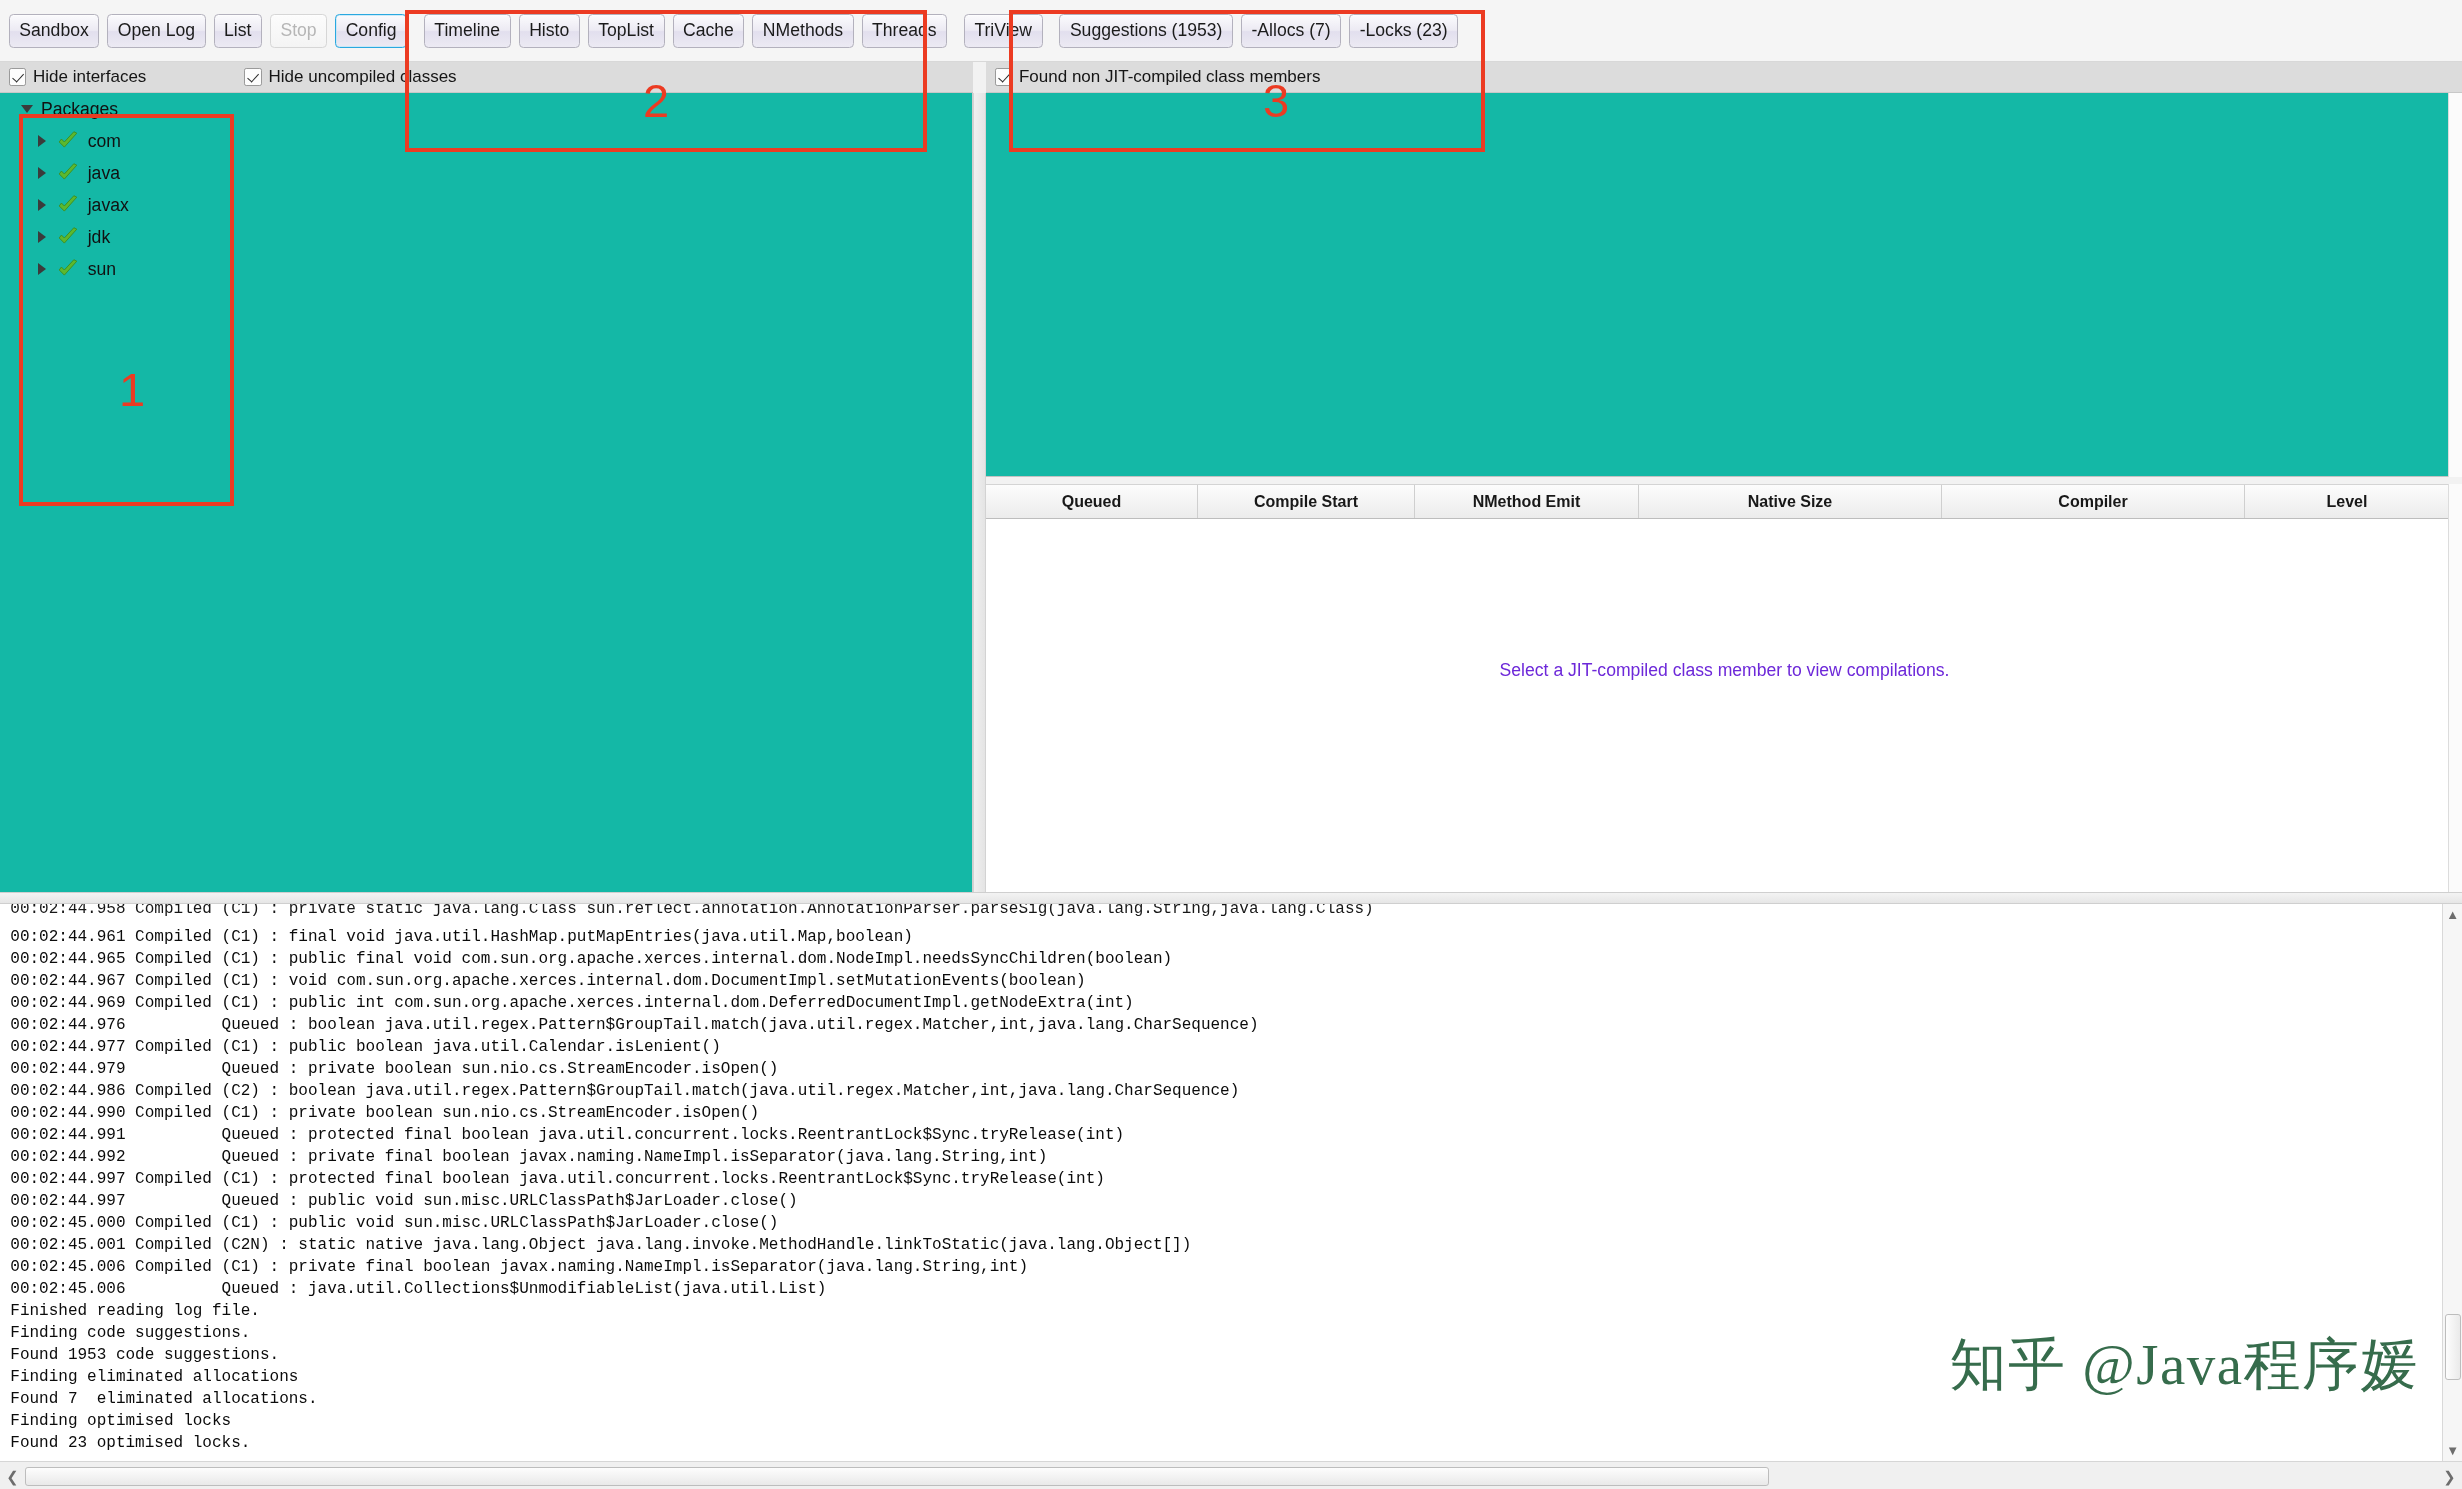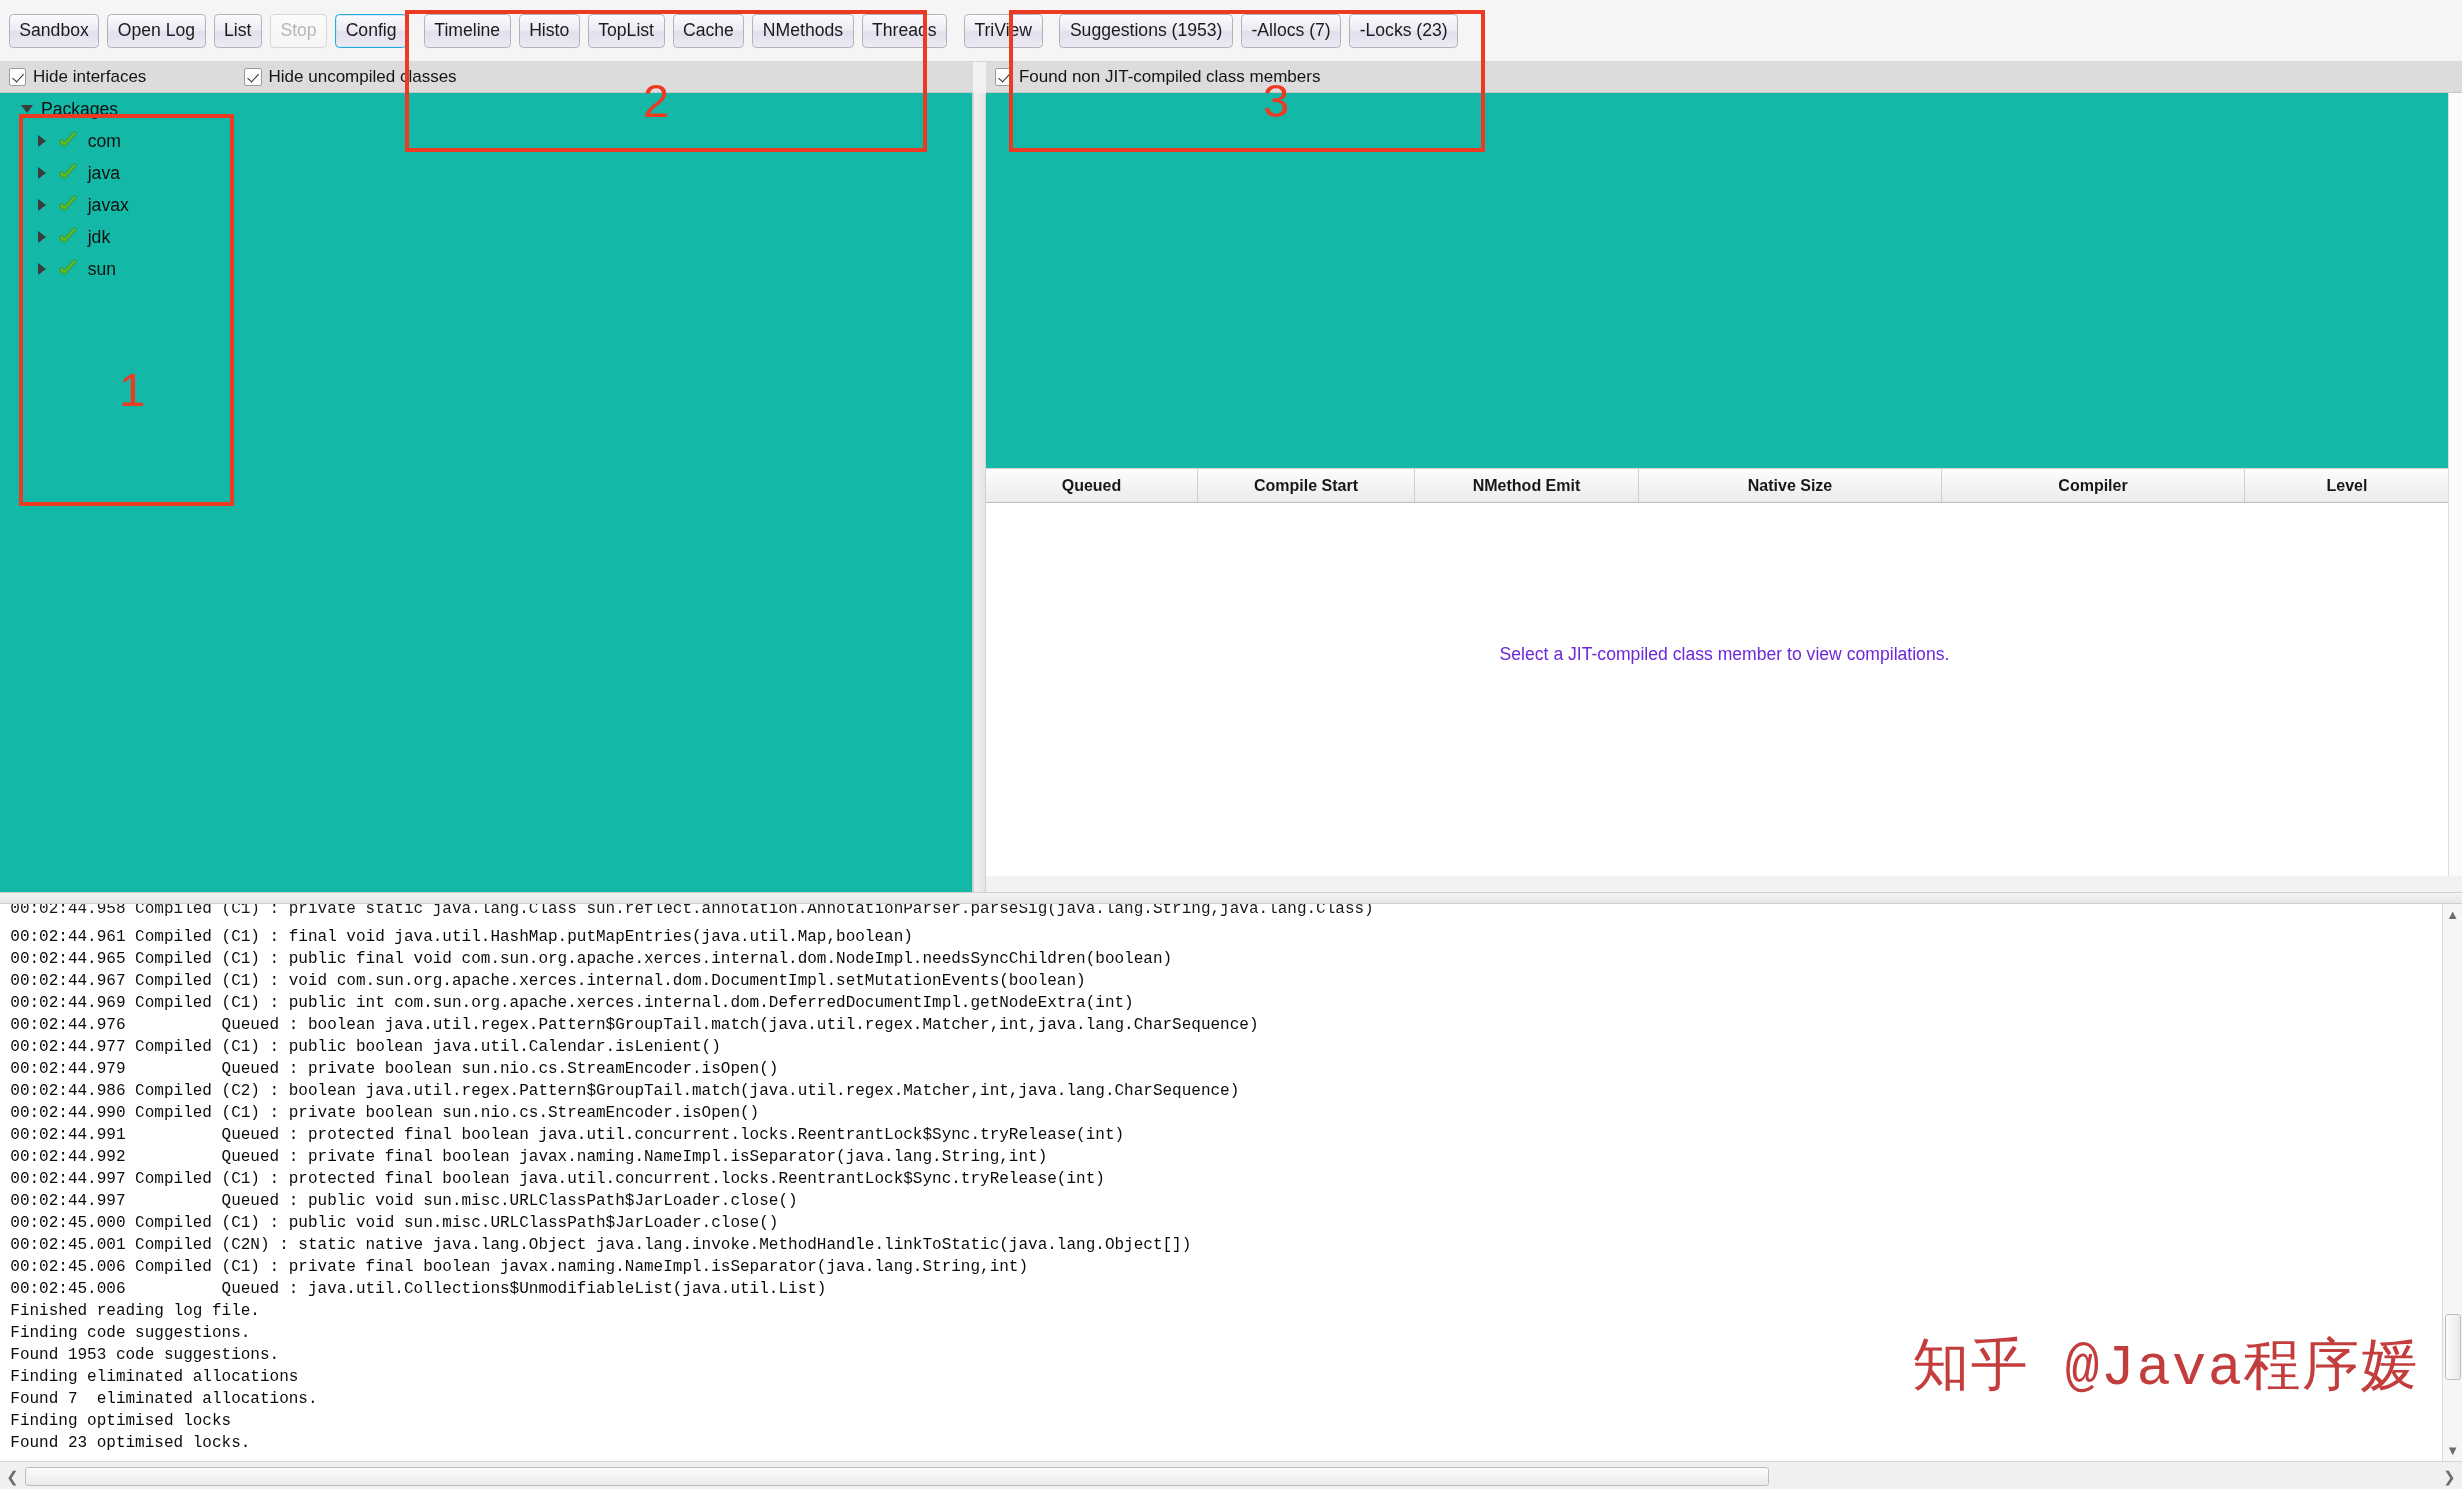--- a/index.html
+++ b/index.html
@@ -113,21 +113,21 @@
     border-bottom: 0.7px solid #c3c3c3;
   }
   
   .vscroll {
     position: absolute; width: 14.7px;
     background: #fbfbfb; border-left: 0.7px solid #dcdcdc;
   }
 
   
   #right-table {
-    left: 986px; top: 468px; width: 1477px; height: 408px;
+    left: 986px; top: 484px; width: 1477px; height: 408px;
     background: #ffffff;
   }
   .thead { display: flex; height: 35px; width: 100%;
     background: linear-gradient(to bottom,#fcfcfc 0%,#ececec 100%);
     border-top: 0.7px solid #d4d4d4; border-bottom: 0.7px solid #bdbdbd; }
   .th {
     display: flex; align-items: center; justify-content: center;
     font-size: 16px; font-weight: bold; color: #181818;
     border-right: 0.7px solid #cfcfcf;
     white-space: nowrap;
@@ -188,22 +188,22 @@
   .hsb-track { flex: 1; height: 19px; position: relative; }
   .hsb-thumb {
     position: absolute; left: 0; top: 0; height: 19px; width: 1744px;
     background: linear-gradient(to bottom,#fdfdfd,#e9e9e9);
     border: 0.7px solid #bdbdbd; border-radius: 2.9px;
   }
 
   
   #watermark {
     position: absolute; right: 43px; bottom: 86px;
-    font-size: 57px; color: #b91c1c; opacity: .85;
-    font-family: Liberation Mono, monospace;
+    font-size: 57px; color: #14532d; opacity: .85;
+    font-family: Liberation Serif, serif;
     letter-spacing: 1.5px; white-space: nowrap;
     pointer-events: none;
   }
 
   
   .anno-box {
     position: absolute; border: 4.4px solid #ec3b22; background: transparent;
     pointer-events: none;
   }
   .anno-num {

